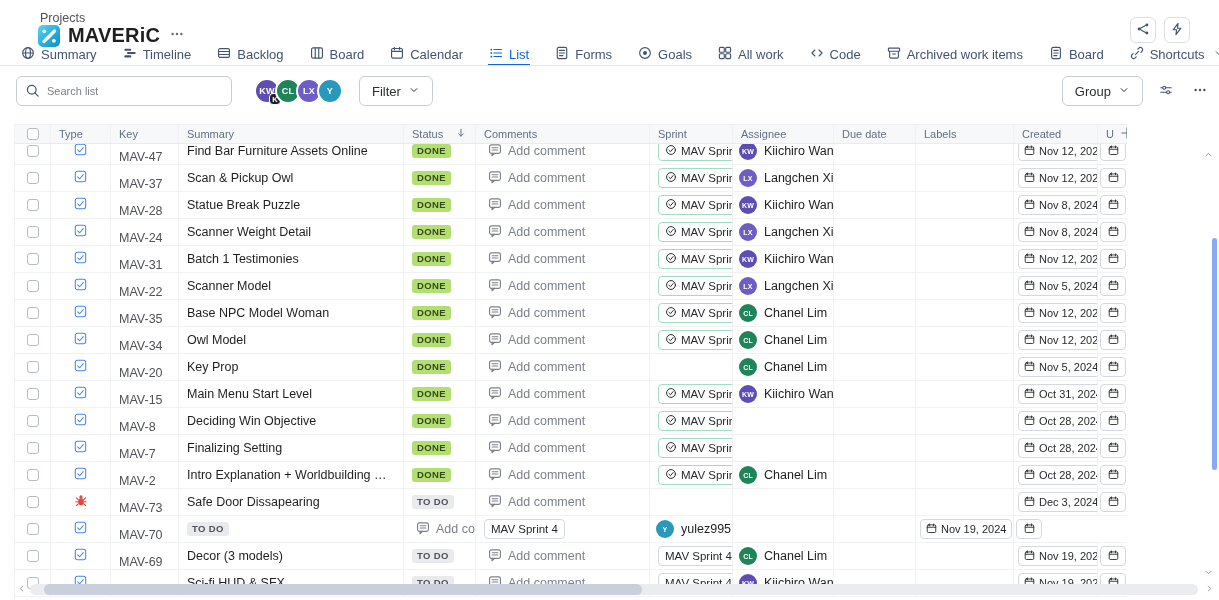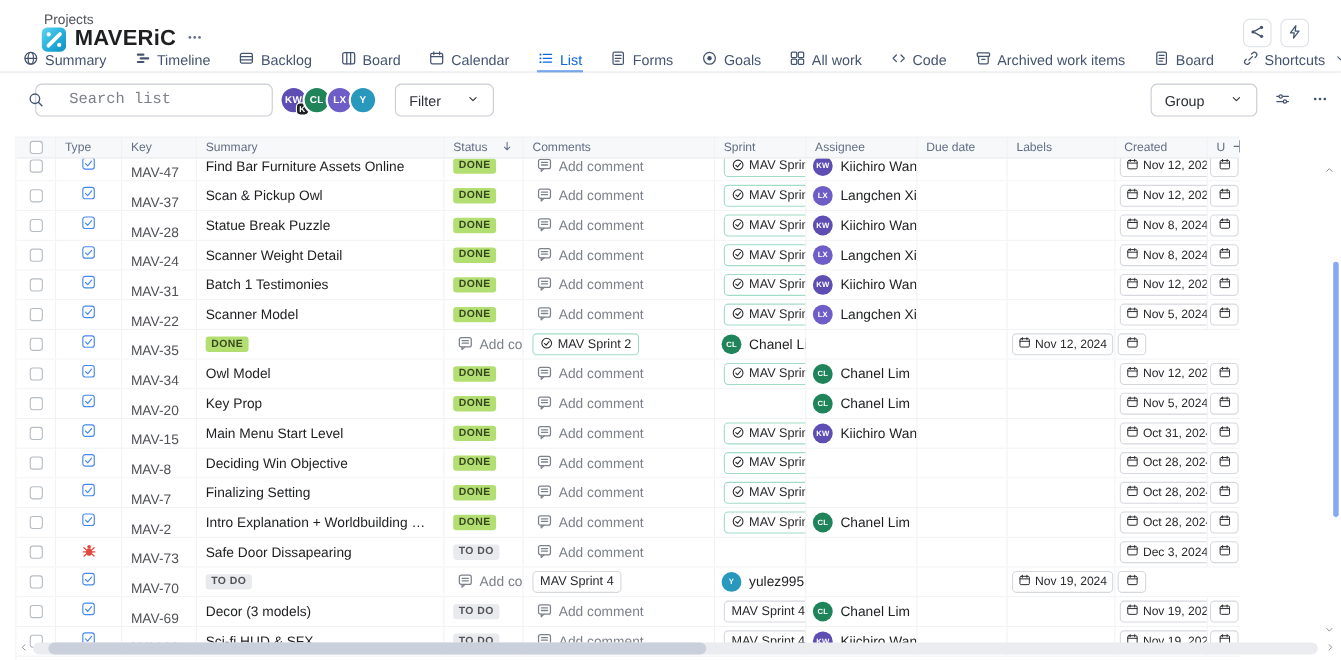--- a/index.html
+++ b/index.html
@@ -24,31 +24,31 @@
   .tabs-rule { position:absolute; left:0; right:0; top:65px; border-bottom:1px solid #E4E6EA; }
   .tab { display:flex; align-items:center; gap:6px; font-size:13px; color:#44546F; background:transparent;
     border:none; cursor:pointer; padding:0 1px 4px 1px; height:19px; white-space:nowrap; font-family:inherit; }
   .tab.active { color:#0C66E4; box-shadow:inset 0 -2px 0 #0C66E4; font-weight:500; }
   .tab .chev { margin-left:2px; }
 
   
   .toolbar { position:absolute; left:16px; right:8px; top:76px; height:30px; display:flex; align-items:center; }
   .search { position:relative; width:216px; height:30px; }
   .search input { width:100%; height:100%; border:1px solid #C8CCD3; border-radius:6px; padding:0 8px 0 30px;
-    font-size:14px; color:#1E1F21; outline:none; font-family:Liberation Mono, monospace;margin-left:16px; }
+    font-size:11px; color:#1E1F21; outline:none; font-family:Liberation Sans, sans-serif; }
   .search input::placeholder { color:#7D818A; }
   .search .mag { position:absolute; left:9px; top:7px; color:#44546F; }
   .av-stack { display:flex; margin-left:22px; }
   .av-big { width:26px; height:26px; border-radius:50%; border:2px solid #fff; margin-left:-5px; position:relative;
     display:flex; align-items:center; justify-content:center; color:#fff; font-size:9px; font-weight:700; letter-spacing:.3px; cursor:pointer; }
   .av-big:first-child { margin-left:0; }
   .av-badge { position:absolute; right:-3px; bottom:-3px; width:12px; height:12px; border-radius:4px; background:#1D2125;
     color:#fff; font-size:7.5px; font-weight:700; display:flex; align-items:center; justify-content:center; border:1.5px solid #fff; }
   .btn { height:30px; border:1px solid #C8CCD3; background:#fff; border-radius:6px; padding:0 12px;
-    font-size:13px; color:#2B2F36; display:flex; align-items:center; gap:23px; cursor:pointer; font-family:inherit; }
+    font-size:13px; color:#2B2F36; display:flex; align-items:center; gap:7px; cursor:pointer; font-family:inherit; }
   .filter-btn { margin-left:16px; }
   .toolbar-right { margin-left:auto; display:flex; align-items:center; gap:12px; }
   .icon-btn { border:none; background:transparent; color:#44546F; cursor:pointer; display:flex; align-items:center; padding:4px; border-radius:4px; }
 
   
   .table-wrap { position:absolute; left:14px; top:124px; width:1113px; height:512px; overflow:hidden;
     border-left:1px solid #F1F2F4; z-index:1; }
   .grid-cols { display:grid; grid-template-columns:36px 60px 68px 225px 72px 174px 83px 101px 82px 98px 84px 30px; }
   .thead { position:relative; z-index:3; height:20px; background:#F7F8F9; border-top:1px solid #EDEFF2;
     border-bottom:1px solid #E9EBEE; align-items:center; }
@@ -703,20 +703,23 @@
           <div class="td c-type">
             <span class="task-ic"><svg class="ic " width="13" height="13" viewBox="0 0 16 16" fill="none" stroke="currentColor" stroke-width="1.3" stroke-linecap="round" stroke-linejoin="round">
                 <rect x="1.6" y="1.6" width="12.8" height="12.8" rx="2.6"></rect>
                 <path d="M4.6 8.4 7 10.8l4.4-5.2"></path>
               </svg></span>
           </div>
           <div class="td">
             <span class="key-text">MAV-35</span>
           </div>
           <div class="td">
+            <span class="sum-text">Base NPC Model Woman</span>
+          </div>
+          <div class="td">
             <span class="badge" style="background:#B3DF72;color:#37471F">DONE</span>
           </div>
           <div class="td">
             <span class="addc">
               <span><svg class="ic " width="14" height="14" viewBox="0 0 16 16" fill="none" stroke="currentColor" stroke-width="1.3" stroke-linecap="round" stroke-linejoin="round">
                   <rect x="1.8" y="2.2" width="12.4" height="9.6" rx="2"></rect>
                   <path d="M4.8 5.4h6.4M4.8 8h6.4M4.6 11.8v2.8l3-2.8"></path>
                 </svg></span>
               <span>Add comment</span>
             </span>

